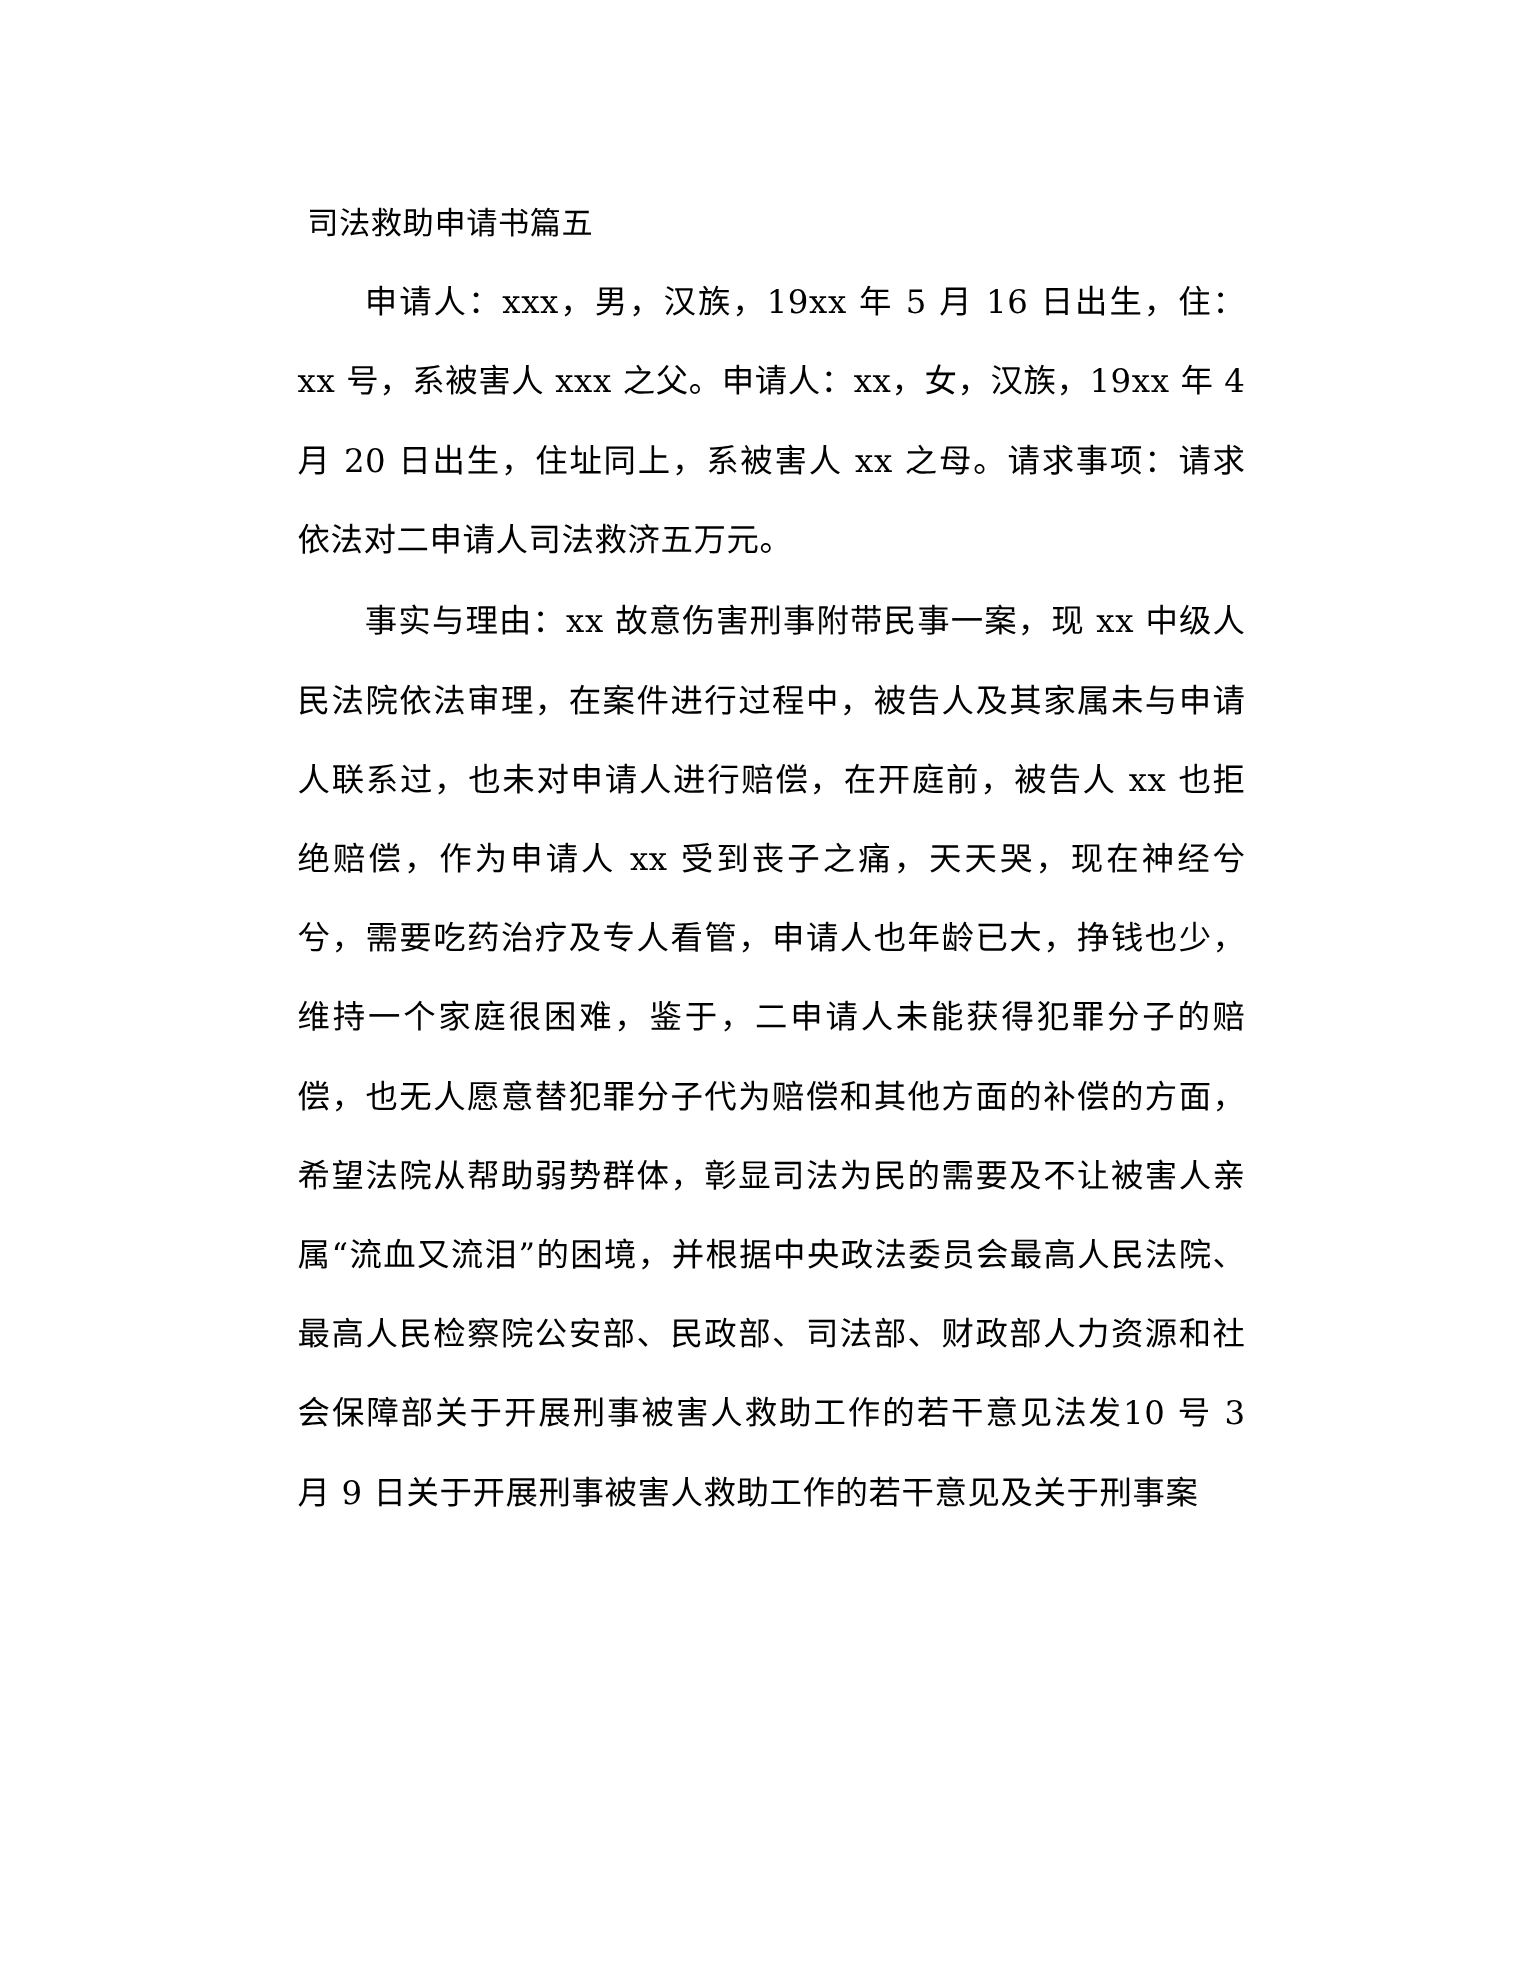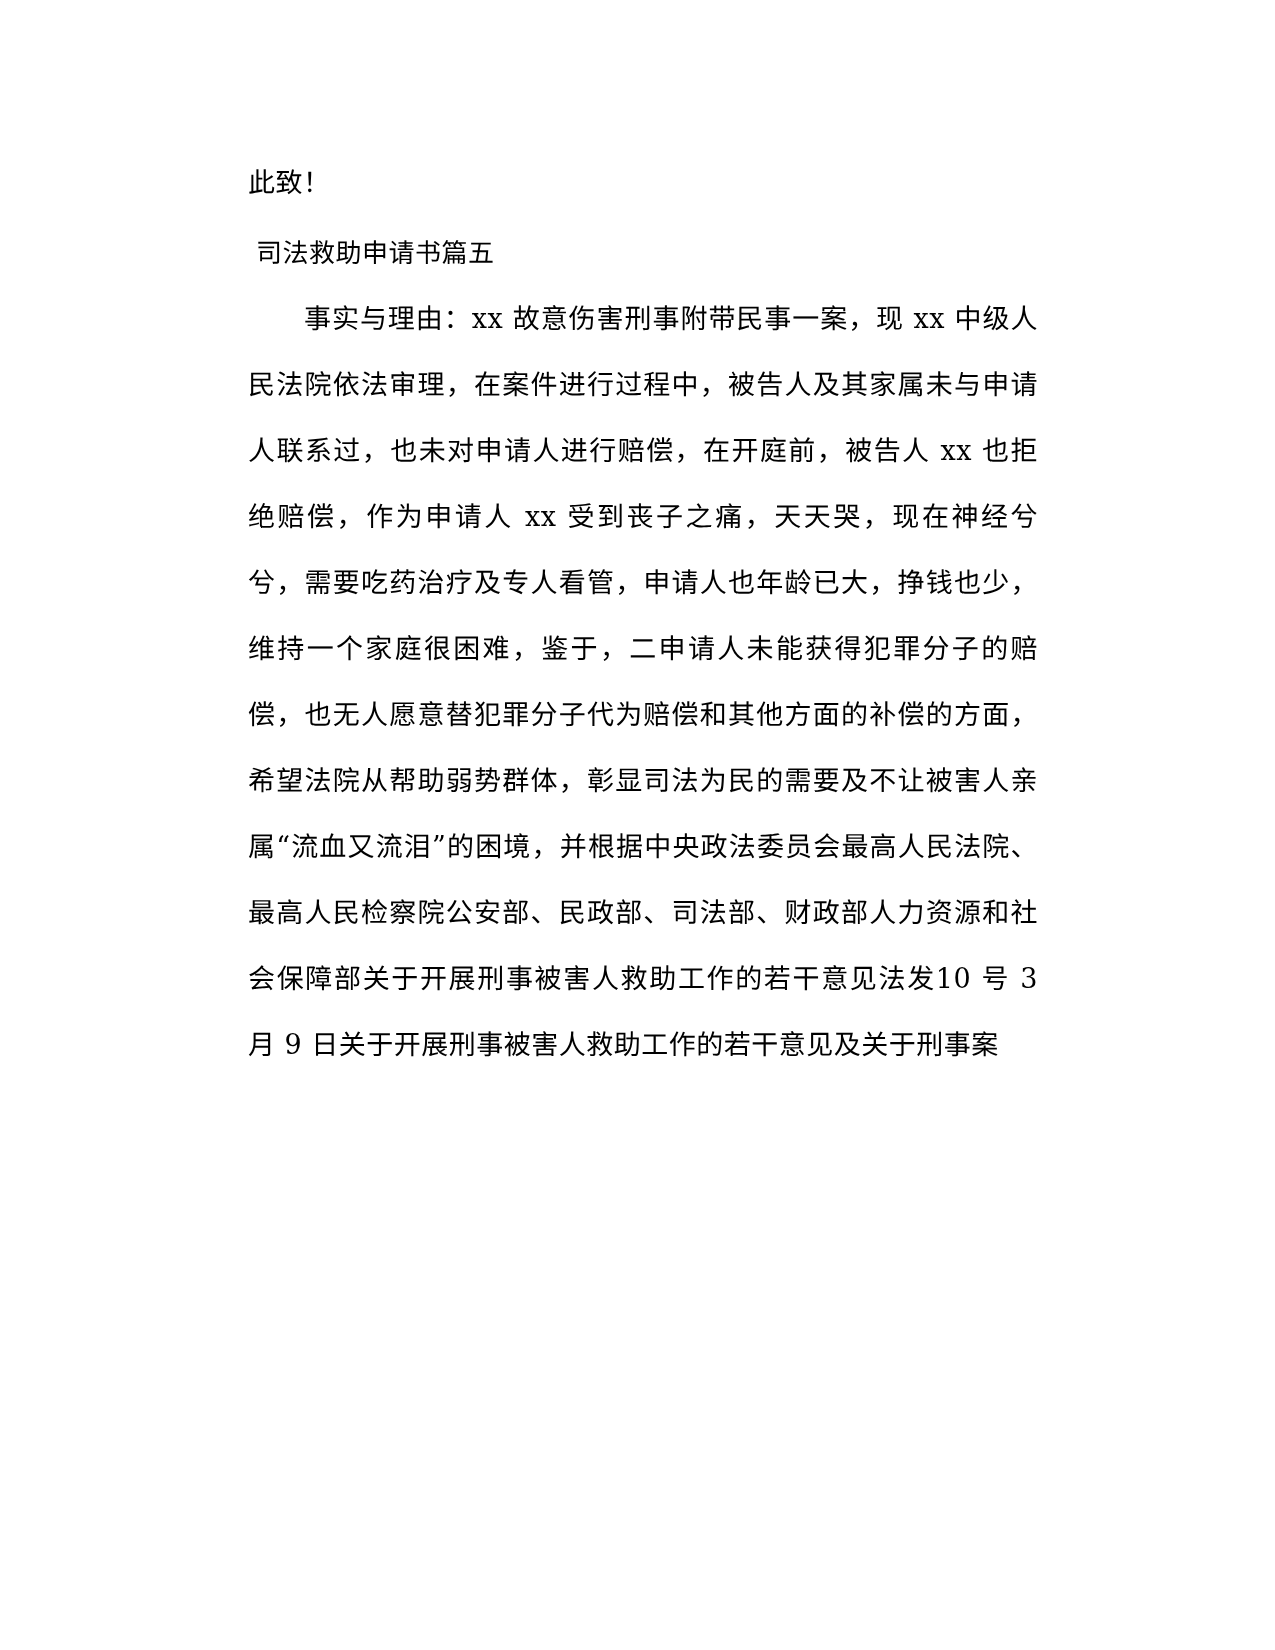--- a/index.html
+++ b/index.html
@@ -47,21 +47,21 @@
   .para-block {
     margin-bottom: 2px;
   }
 </style>
 </head>
 <body>
 
 <div class="page">
   <div class="doc-body">
 
-    <p class="short-line">此致！</p>
 
     <p class="heading">司法救助申请书篇五</p>
 
+    <p class="indent para-block">申请人：xxx，男，汉族，19xx 年 5 月 16 日出生，住：xx 号，系被害人 xxx 之父。申请人：xx，女，汉族，19xx 年 4 月 20 日出生，住址同上，系被害人 xx 之母。请求事项：请求依法对二申请人司法救济五万元。</p>
 
     <p class="indent para-block">事实与理由：xx 故意伤害刑事附带民事一案，现 xx 中级人民法院依法审理，在案件进行过程中，被告人及其家属未与申请人联系过，也未对申请人进行赔偿，在开庭前，被告人 xx 也拒绝赔偿，作为申请人 xx 受到丧子之痛，天天哭，现在神经兮兮，需要吃药治疗及专人看管，申请人也年龄已大，挣钱也少，维持一个家庭很困难，鉴于，二申请人未能获得犯罪分子的赔偿，也无人愿意替犯罪分子代为赔偿和其他方面的补偿的方面，希望法院从帮助弱势群体，彰显司法为民的需要及不让被害人亲属“流血又流泪”的困境，并根据中央政法委员会最高人民法院、最高人民检察院公安部、民政部、司法部、财政部人力资源和社会保障部关于开展刑事被害人救助工作的若干意见法发10 号 3 月 9 日关于开展刑事被害人救助工作的若干意见及关于刑事案</p>
 
   </div>
 </div>
 
 </body></html>

